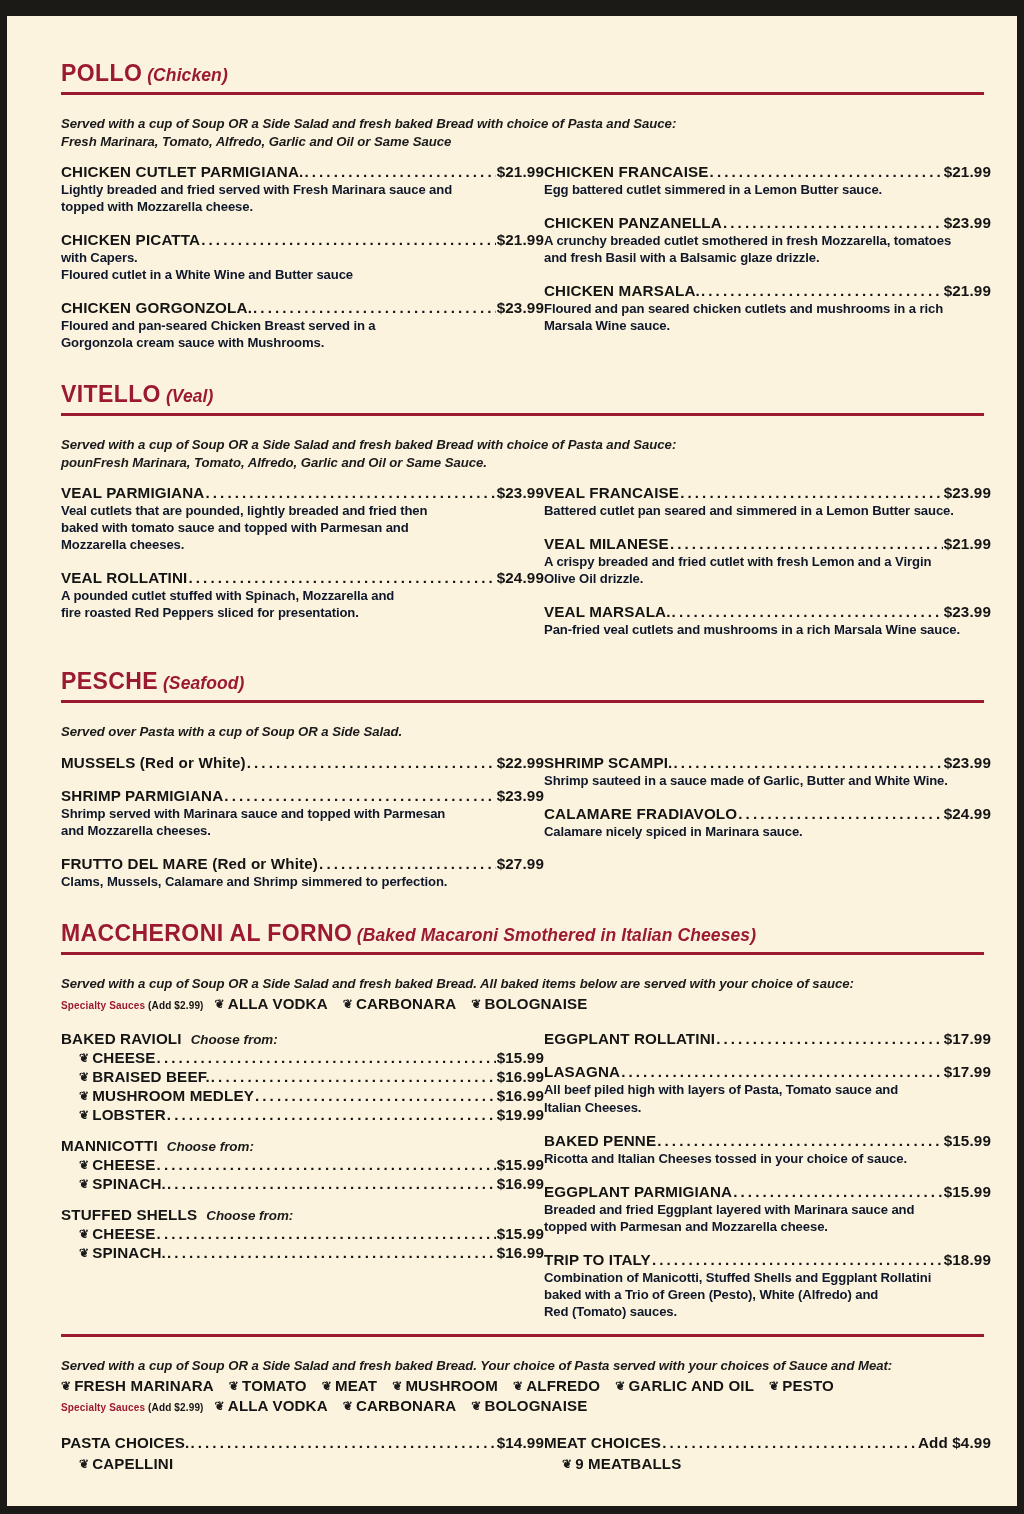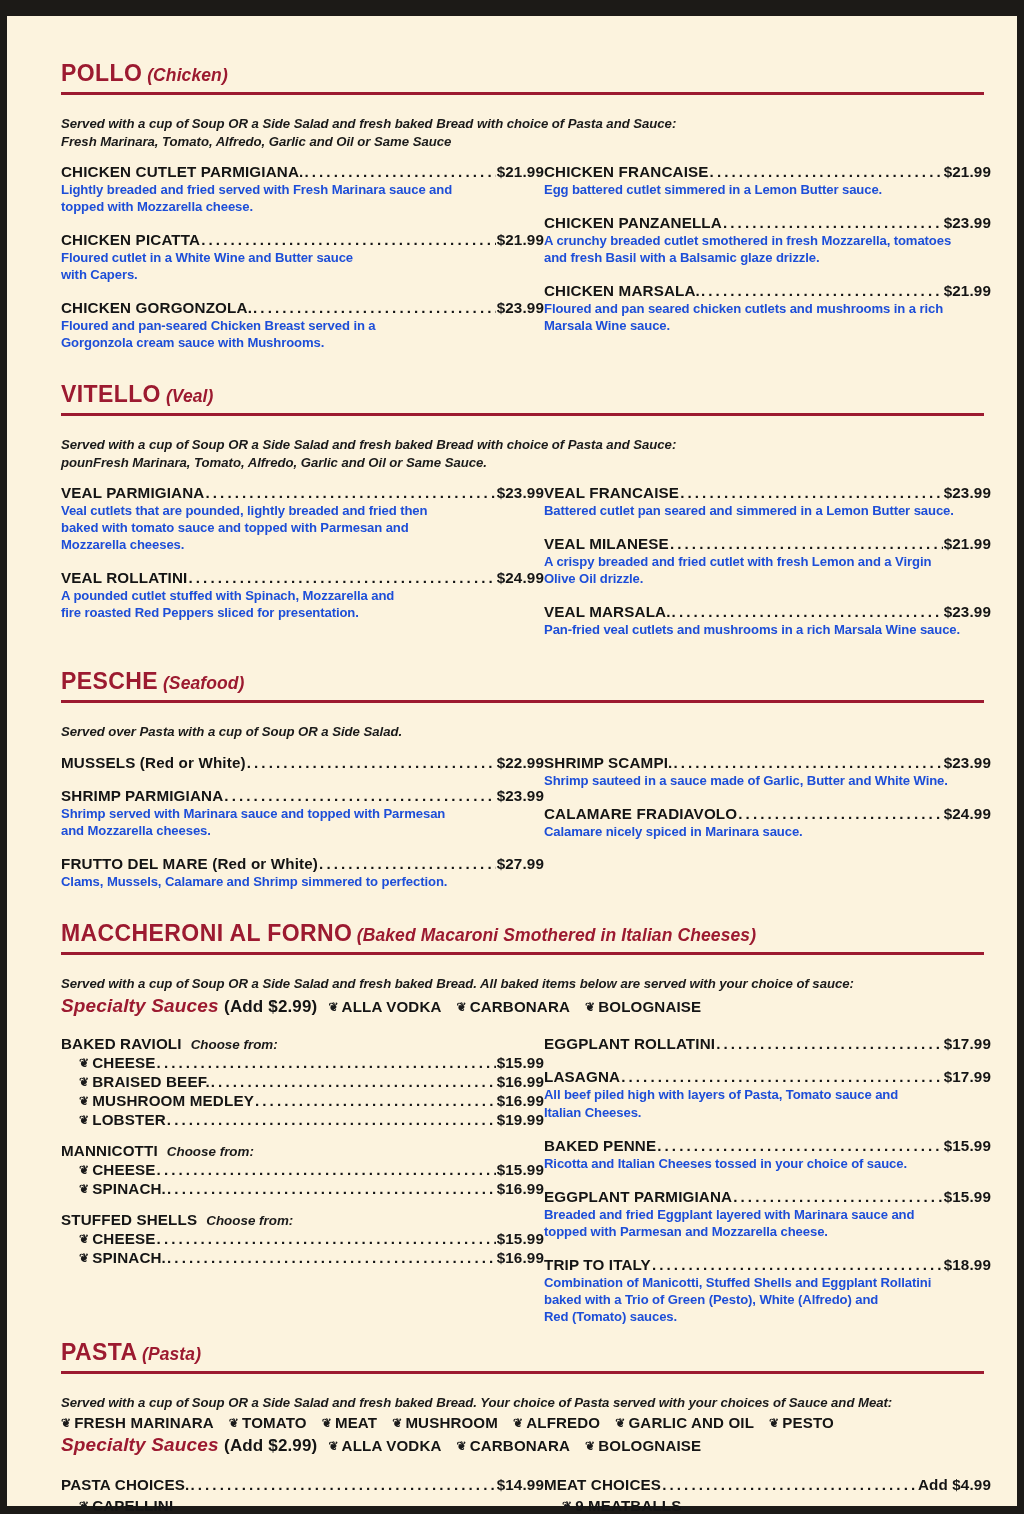--- a/index.html
+++ b/index.html
@@ -95,21 +95,21 @@
     color: #141414;
     font-weight: 700;
     margin: 0 1px;
     font-size: 15.2px;
   }
   .price { flex: 0 0 auto; font-weight: 700; }
 
   .item-desc {
     font-size: 13.1px;
     font-weight: 700;
-    color: #1d4ed8;
+    color: #0f172a;
     line-height: 1.3;
     margin-top: 1px;
     letter-spacing: -.1px;
   }
 
   
   .sauce-row {
     font-size: 15.1px;
     font-weight: 700;
     color: #141414;
@@ -122,27 +122,26 @@
     font-size: 12px;
     color: #1a1a1a;
     transform: translateY(-1px);
     margin-right: 3px;
   }
   .sauce-chip { margin-right: 15px; }
   .sauce-chip:last-child { margin-right: 0; }
   .specialty-label {
     color: #9c1a30;
     font-weight: 700;
-    font-size: 19px;
-    font-style: italic;
+    font-size: 10px;
   }
   .specialty-add {
     color: #141414;
     font-weight: 700;
-    font-size: 17px;
+    font-size: 10px;
     margin-right: 11px;
   }
 
   
   .group { margin-bottom: 14px; }
   .group-title {
     font-size: 15.2px;
     font-weight: 700;
     color: #141414;
     letter-spacing: .15px;
@@ -206,22 +205,22 @@
                   <div>topped with Mozzarella cheese.</div>
                 </div>
               </div>
               <div class="item">
                 <div class="item-line">
                   <span class="item-name">CHICKEN PICATTA</span>
                   <span class="dots">..........................................................................................</span>
                   <span class="price">$21.99</span>
                 </div>
                 <div class="item-desc">
+                  <div>with Capers.</div>
                   <div>Floured cutlet in a White Wine and Butter sauce</div>
-                  <div>with Capers.</div>
                 </div>
               </div>
               <div class="item">
                 <div class="item-line">
                   <span class="item-name">CHICKEN GORGONZOLA.</span>
                   <span class="dots">..........................................................................................</span>
                   <span class="price">$23.99</span>
                 </div>
                 <div class="item-desc">
                   <div>Floured and pan-seared Chicken Breast served in a</div>
@@ -517,24 +516,20 @@
                 <div>Combination of Manicotti, Stuffed Shells and Eggplant Rollatini</div>
                 <div>baked with a Trio of Green (Pesto), White (Alfredo) and</div>
                 <div>Red (Tomato) sauces.</div>
               </div>
             </div>
           </div>
       </div>
     </div>
 
     <div id="pasta-section" style="margin-top:14px;">
-      <div class="section-head">
-        <span class="it-name">PASTA</span>
-        <span class="en-name">(Pasta)</span>
-      </div>
       <div class="rule narrow"></div>
       <div class="serve-note" id="pasta-note">
           <div>Served with a cup of Soup OR a Side Salad and fresh baked Bread. Your choice of Pasta served with your choices of Sauce and Meat:</div>
         </div>
       <div class="sauce-row" id="pasta-sauces"><span class="sauce-chip"><span class="leaf">❦</span><span>FRESH MARINARA</span></span><span class="sauce-chip"><span class="leaf">❦</span><span>TOMATO</span></span><span class="sauce-chip"><span class="leaf">❦</span><span>MEAT</span></span><span class="sauce-chip"><span class="leaf">❦</span><span>MUSHROOM</span></span><span class="sauce-chip"><span class="leaf">❦</span><span>ALFREDO</span></span><span class="sauce-chip"><span class="leaf">❦</span><span>GARLIC AND OIL</span></span><span class="sauce-chip"><span class="leaf">❦</span><span>PESTO</span></span></div>
       <div class="sauce-row" id="pasta-specialty"><span class="specialty-label">Specialty Sauces </span><span class="specialty-add">(Add $2.99)</span><span class="sauce-chip"><span class="leaf">❦</span><span>ALLA VODKA</span></span><span class="sauce-chip"><span class="leaf">❦</span><span>CARBONARA</span></span><span class="sauce-chip"><span class="leaf">❦</span><span>BOLOGNAISE</span></span></div>
 
       <div class="cols" style="margin-top:20px;">
         <div class="col-l">
           <div class="item-line">

